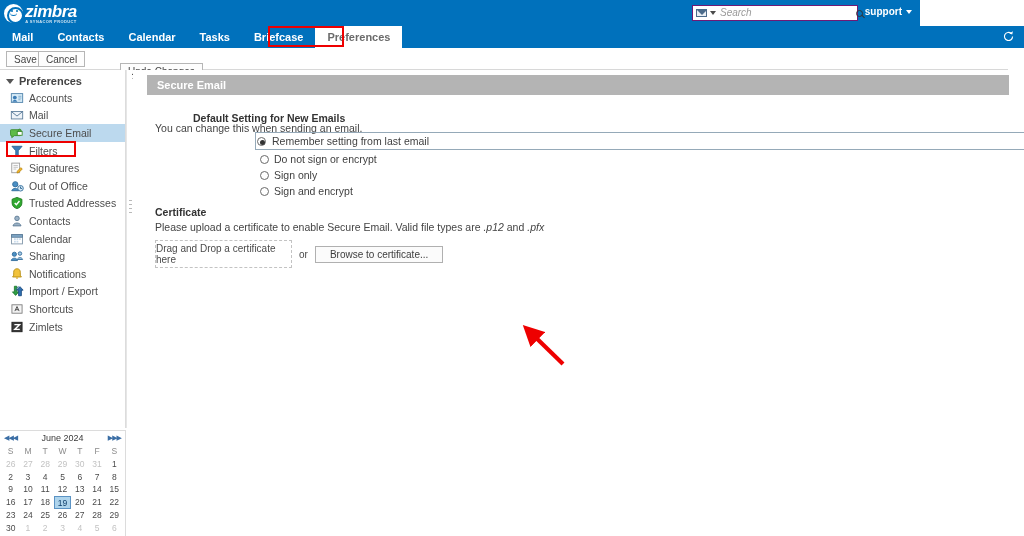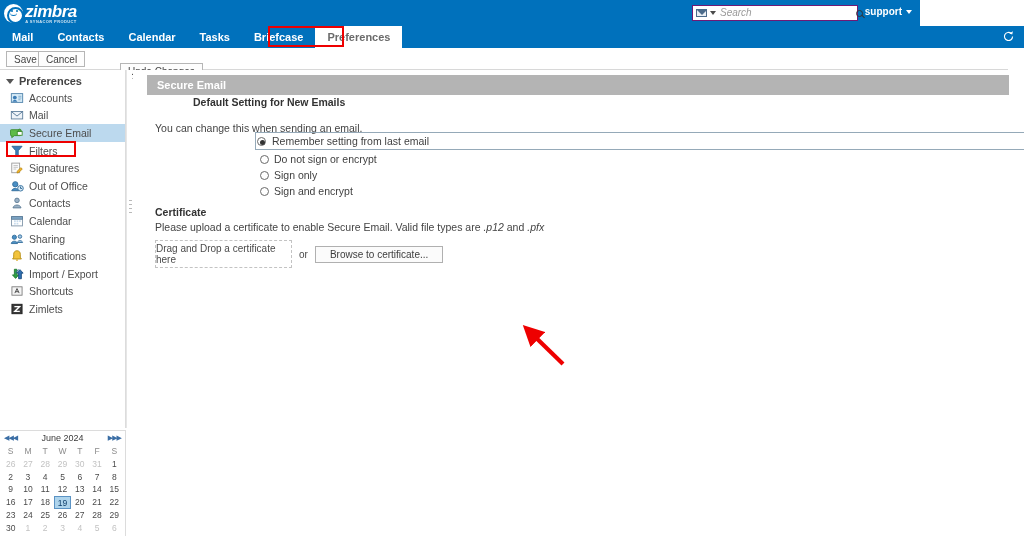--- a/index.html
+++ b/index.html
@@ -417,20 +417,29 @@
         <div class="tree-item">
           <span class="ico">
             <svg width="14" height="14" viewBox="0 0 16 16">
               <circle cx="6" cy="6" r="3" fill="#4a8fc4" stroke="#2f6a99" stroke-width="1"></circle>
               <path d="M2 13.4 C2.6 9.9 9.4 9.9 10 13.4 Z" fill="#4a8fc4" stroke="#2f6a99" stroke-width="1"></path>
               <circle cx="12" cy="10.6" r="3.2" fill="#d9eaf6" stroke="#2f6a99" stroke-width="1"></circle>
               <path d="M12 8.6 v2.2 h1.8" fill="none" stroke="#2f6a99" stroke-width="1.1"></path>
             </svg>
           </span>
           <span>Out of Office</span>
+        </div>
+        <div class="tree-item">
+          <span class="ico">
+            <svg width="14" height="14" viewBox="0 0 16 16">
+              <path d="M8 1.6 L13.6 3.7 V8 C13.6 11.4 11 13.6 8 14.4 C5 13.6 2.4 11.4 2.4 8 V3.7 Z" fill="#2fa82f" stroke="#1d7a1d" stroke-width="1"></path>
+              <path d="M5.4 7.9 L7.3 9.9 L10.8 5.8" fill="none" stroke="#ffffff" stroke-width="1.7"></path>
+            </svg>
+          </span>
+          <span>Trusted Addresses</span>
         </div>
         <div class="tree-item">
           <span class="ico">
             <svg width="14" height="14" viewBox="0 0 16 16">
               <circle cx="8" cy="5" r="2.6" fill="#9bb2c6" stroke="#5e7b95" stroke-width="1"></circle>
               <path d="M3.4 13.6 C4.2 9.2 11.8 9.2 12.6 13.6 Z" fill="#9bb2c6" stroke="#5e7b95" stroke-width="1"></path>
             </svg>
           </span>
           <span>Contacts</span>
         </div>
@@ -564,21 +573,21 @@
         <div class="mc-out ">3</div>
         <div class="mc-out ">4</div>
         <div class="mc-out ">5</div>
         <div class="mc-out ">6</div>
       </div>
   </div>
 
   <div class="content">
     <div class="panel-title">Secure Email</div>
 
-    <div class="sec-head" style="left:22px; top:26px;padding-left:38px;">Default Setting for New Emails</div>
+    <div class="sec-head" style="left:22px; top:42px;padding-left:38px;">Default Setting for New Emails</div>
     <div class="sec-sub" style="left:22px; top:52px;">You can change this when sending an email.</div>
 
     <div class="radio-group" id="radio-host">
         <div class="radio-row boxed">
           <span class="rad on"></span>
           <span>Remember setting from last email</span>
         </div>
         <div class="radio-row">
           <span class="rad"></span>
           <span>Do not sign or encrypt</span>

